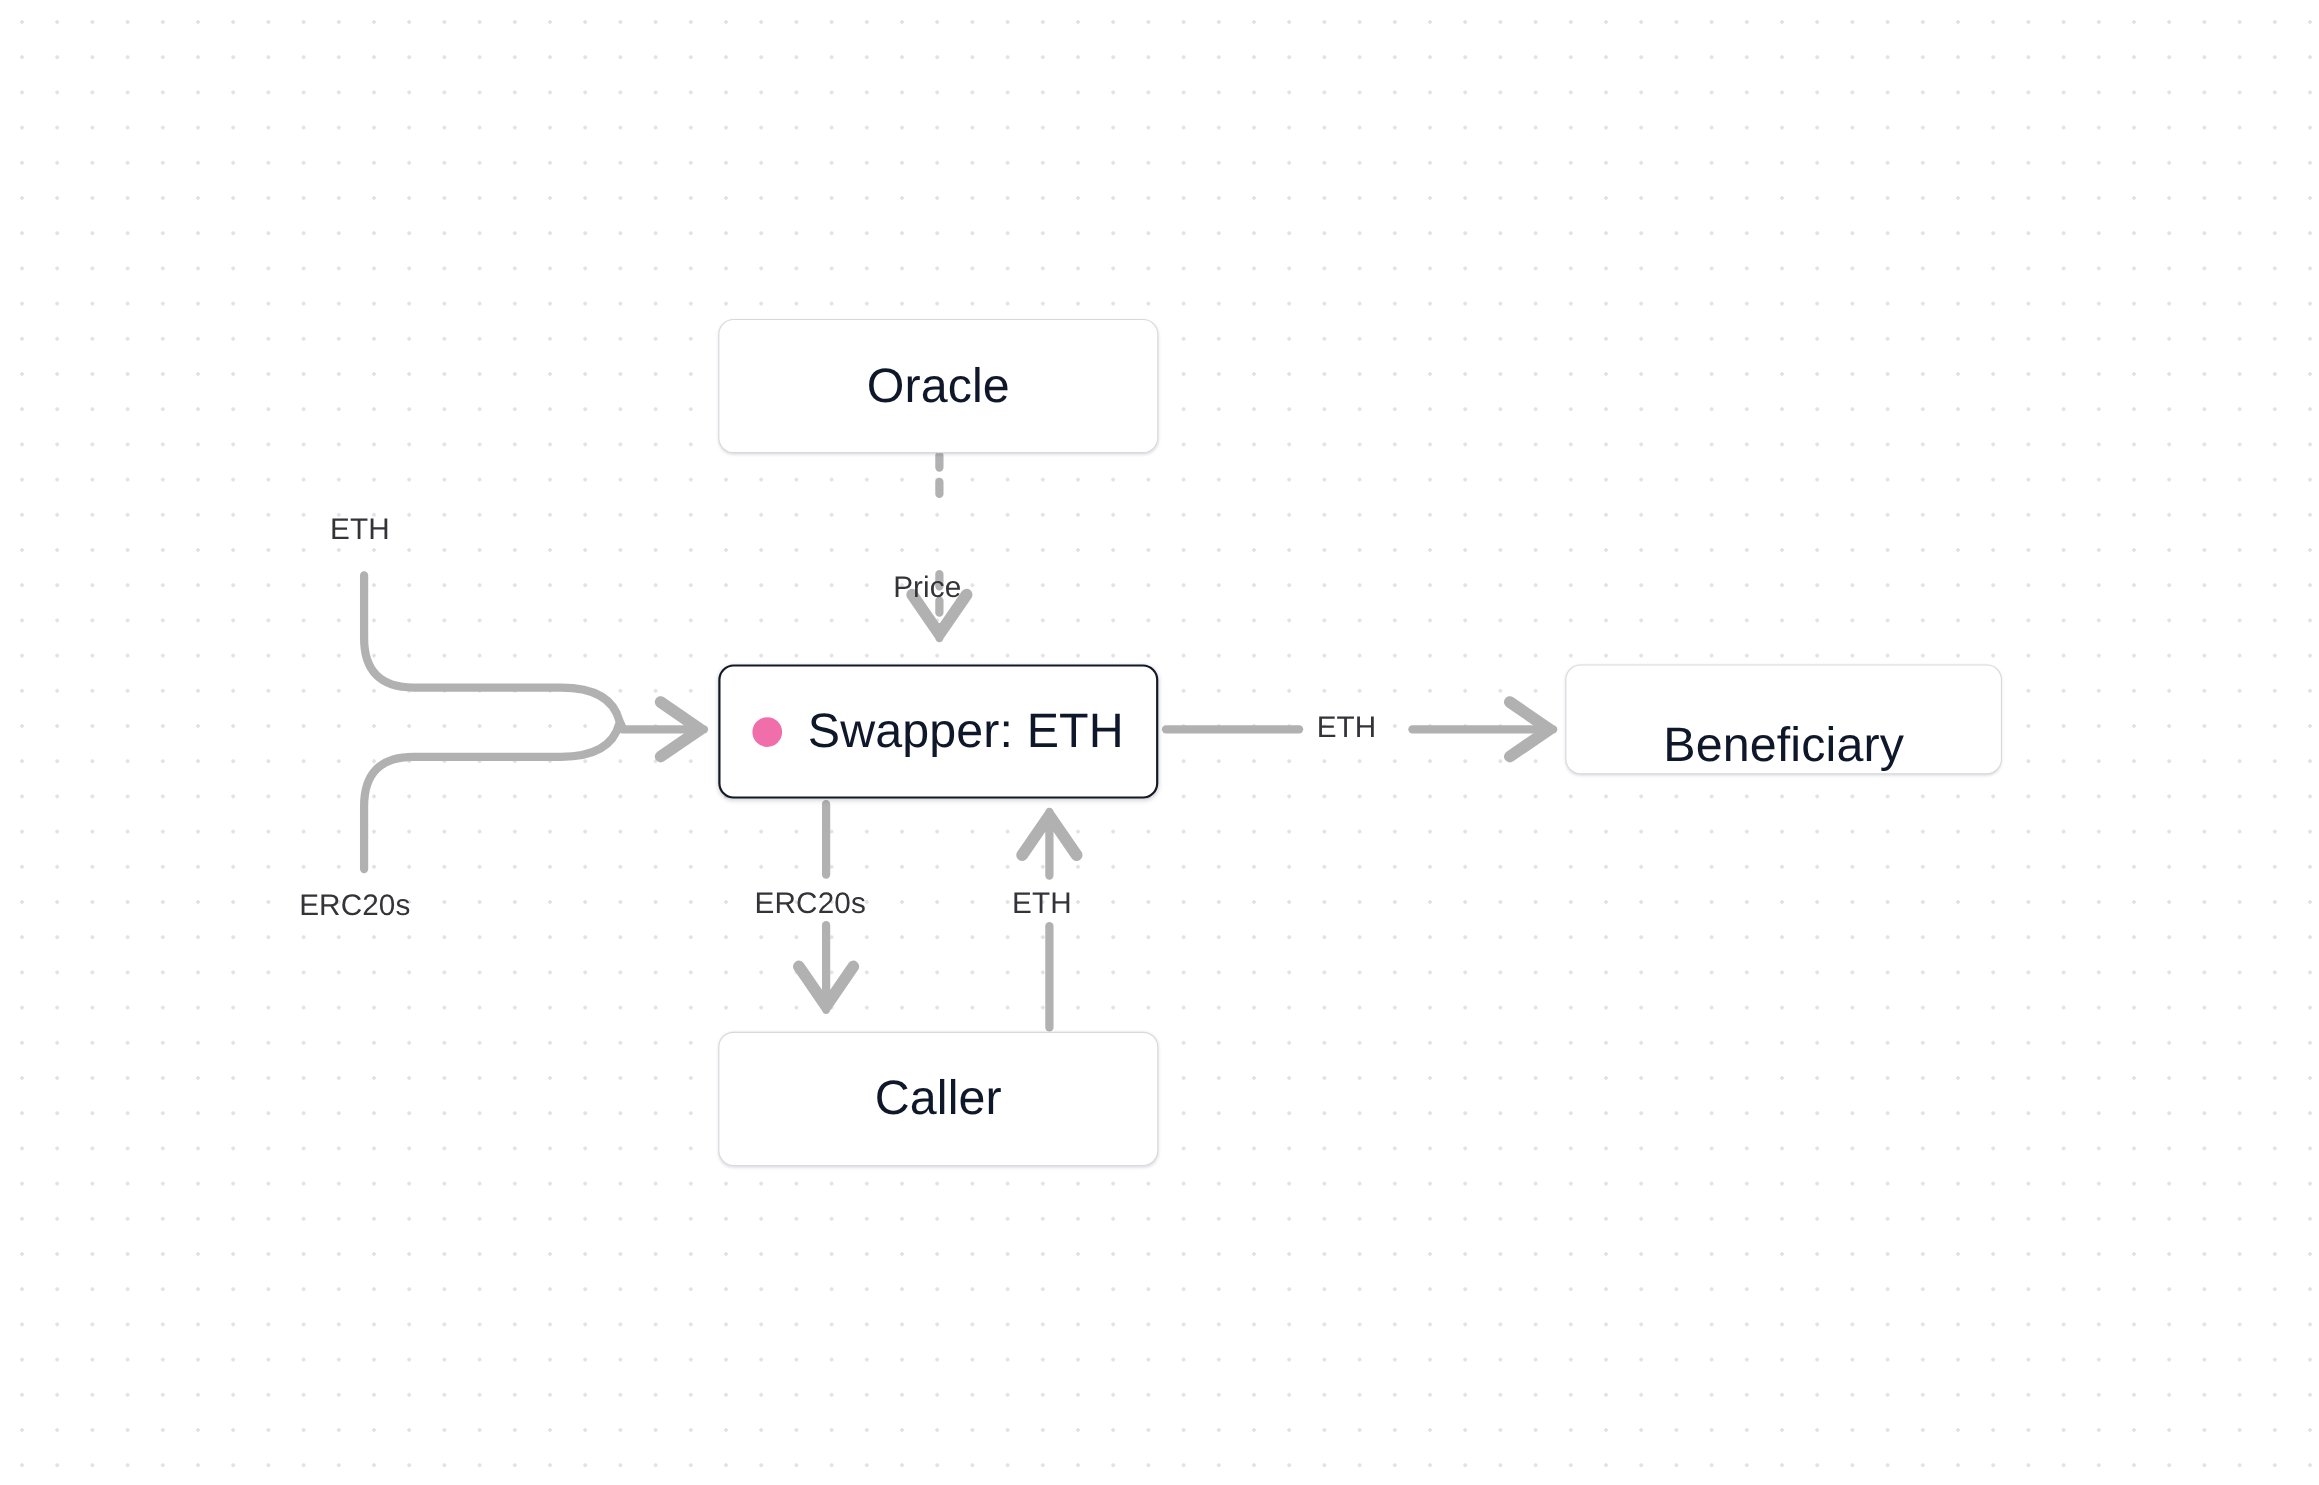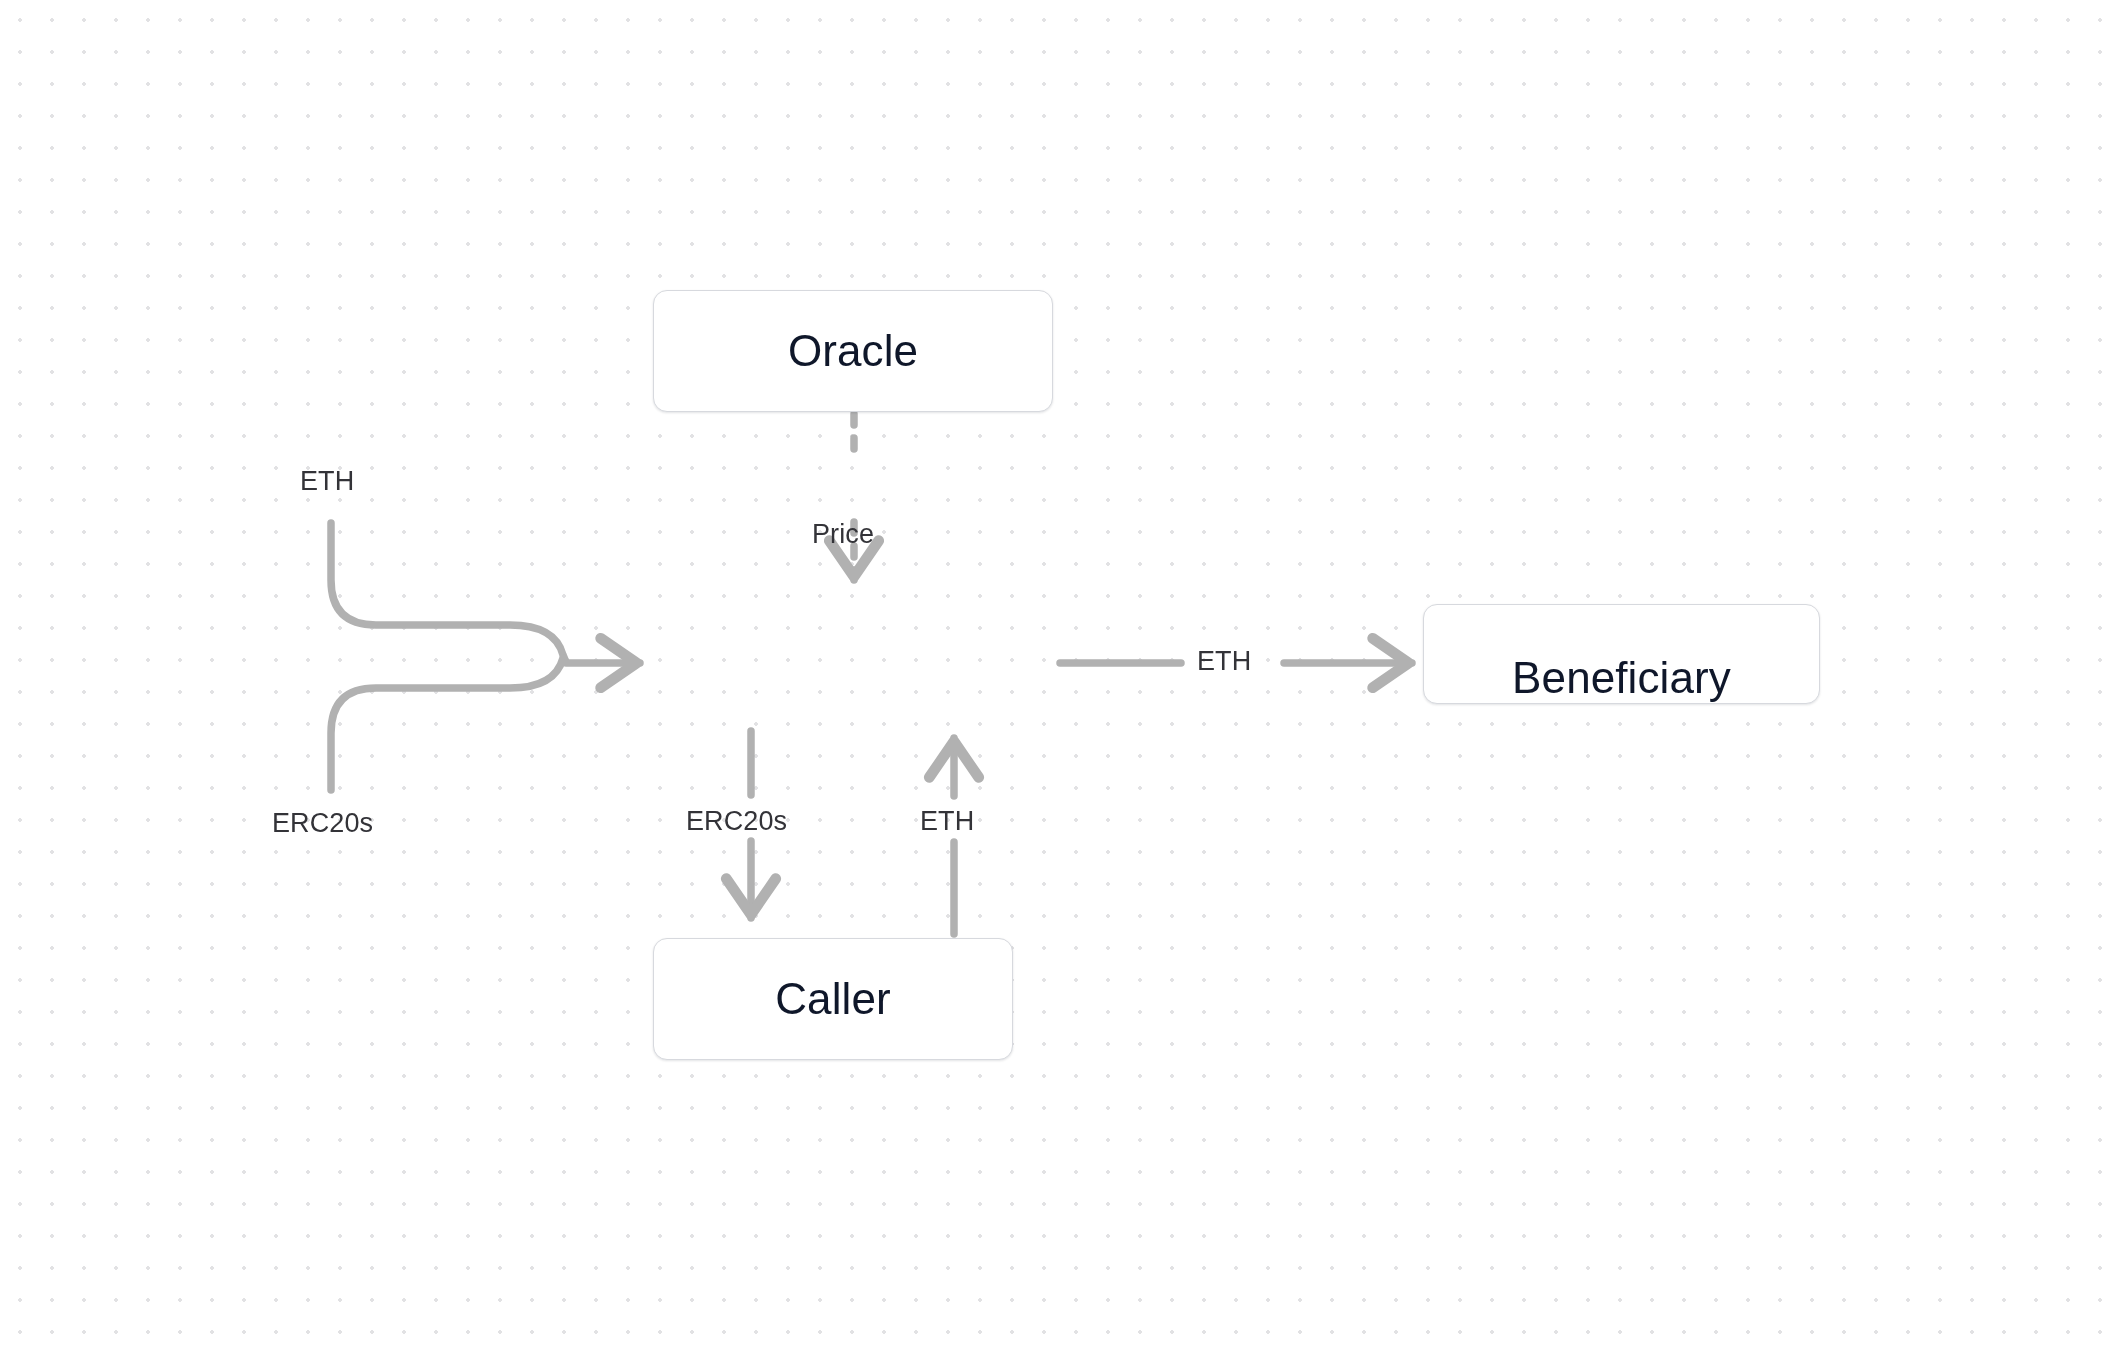--- a/index.html
+++ b/index.html
@@ -127,26 +127,32 @@
   <div class="edge-label" style="left:686px; top:806px;">ERC20s</div>
 
   <div class="edge-label" style="left:920px; top:806px;">ETH</div>
 
   <div class="node" style="left:653px; top:290px; width:400px; height:122px;">
     <div class="node-inner">
       <span class="node-label">Oracle</span>
     </div>
   </div>
 
+  <div class="node selected" style="left:653px; top:604px; width:400px; height:122px;">
+    <div class="node-inner">
+      <span class="status-dot" style="background:#F06FAB;"></span>
+      <span class="node-label">Swapper: ETH</span>
+    </div>
+  </div>
 
   <div class="node" style="left:1423px; top:604px; width:397px; height:100px;align-items:flex-end;">
     <div class="node-inner">
       <span class="node-label">Beneficiary</span>
     </div>
   </div>
 
-  <div class="node" style="left:653px; top:938px; width:360px; height:122px;">
+  <div class="node" style="left:653px; top:938px; width:400px; height:122px;">
     <div class="node-inner">
       <span class="node-label">Caller</span>
     </div>
   </div>
 
 </div>
 
 </body></html>

